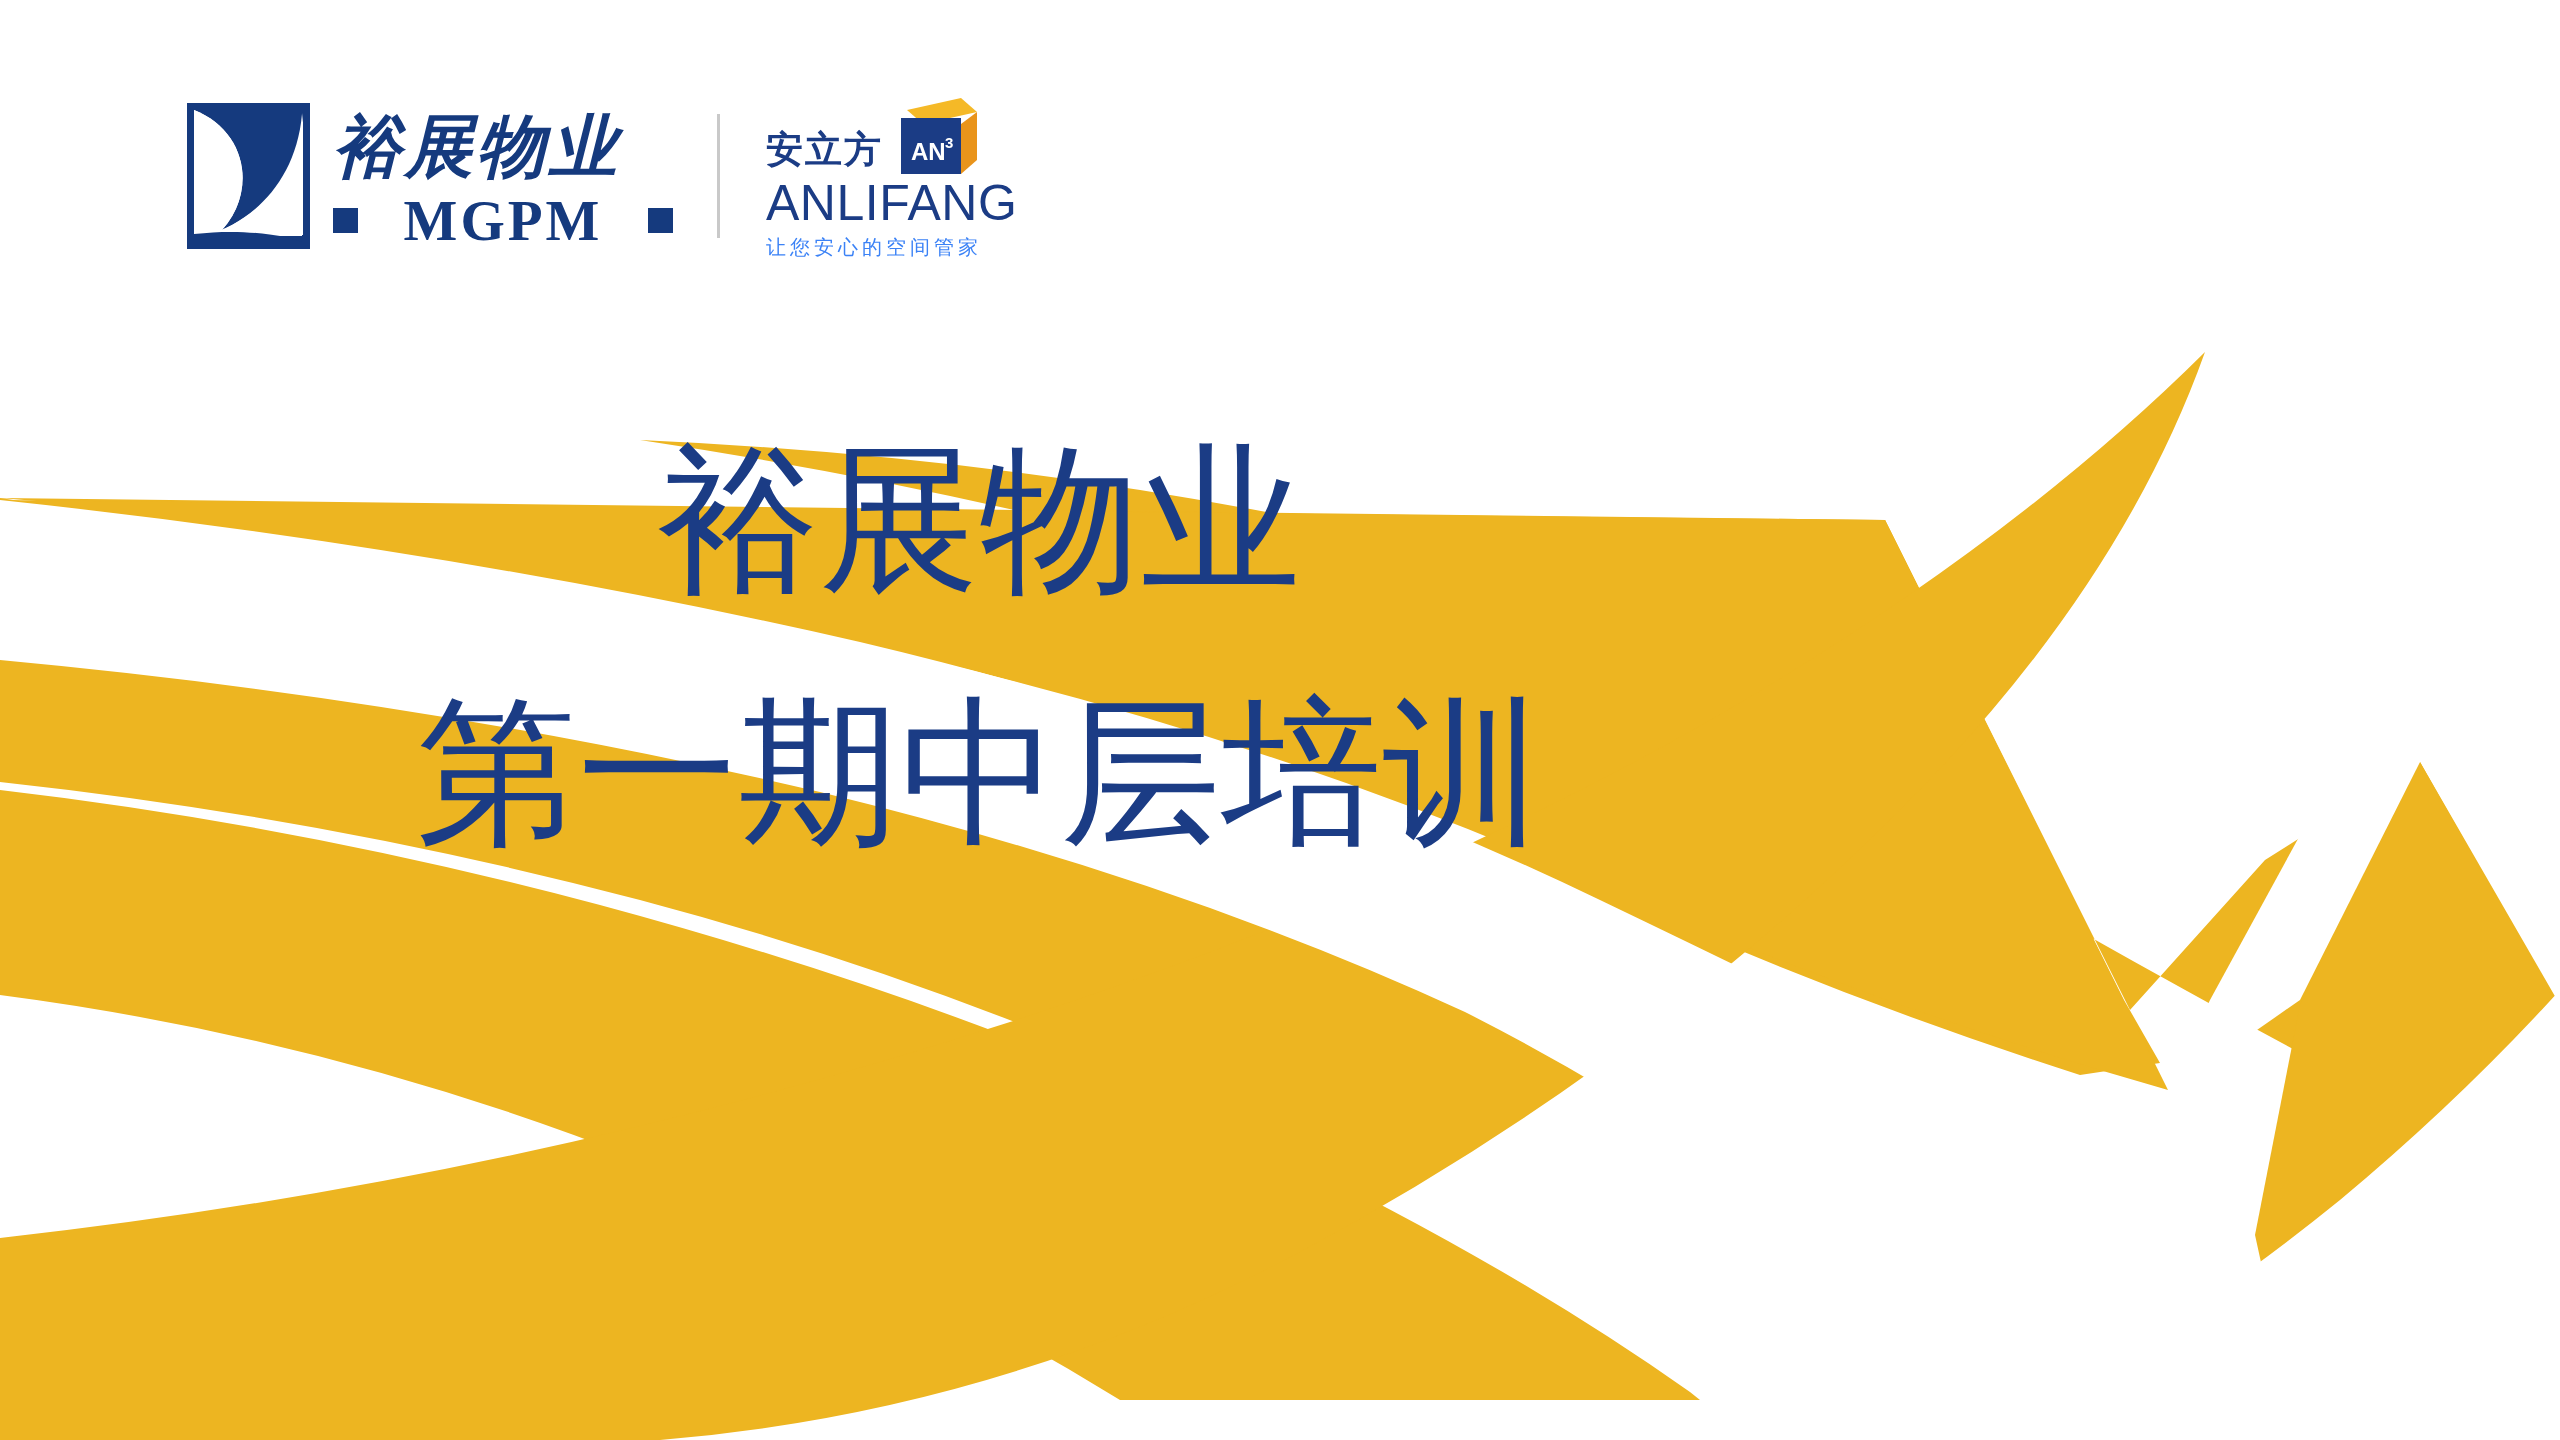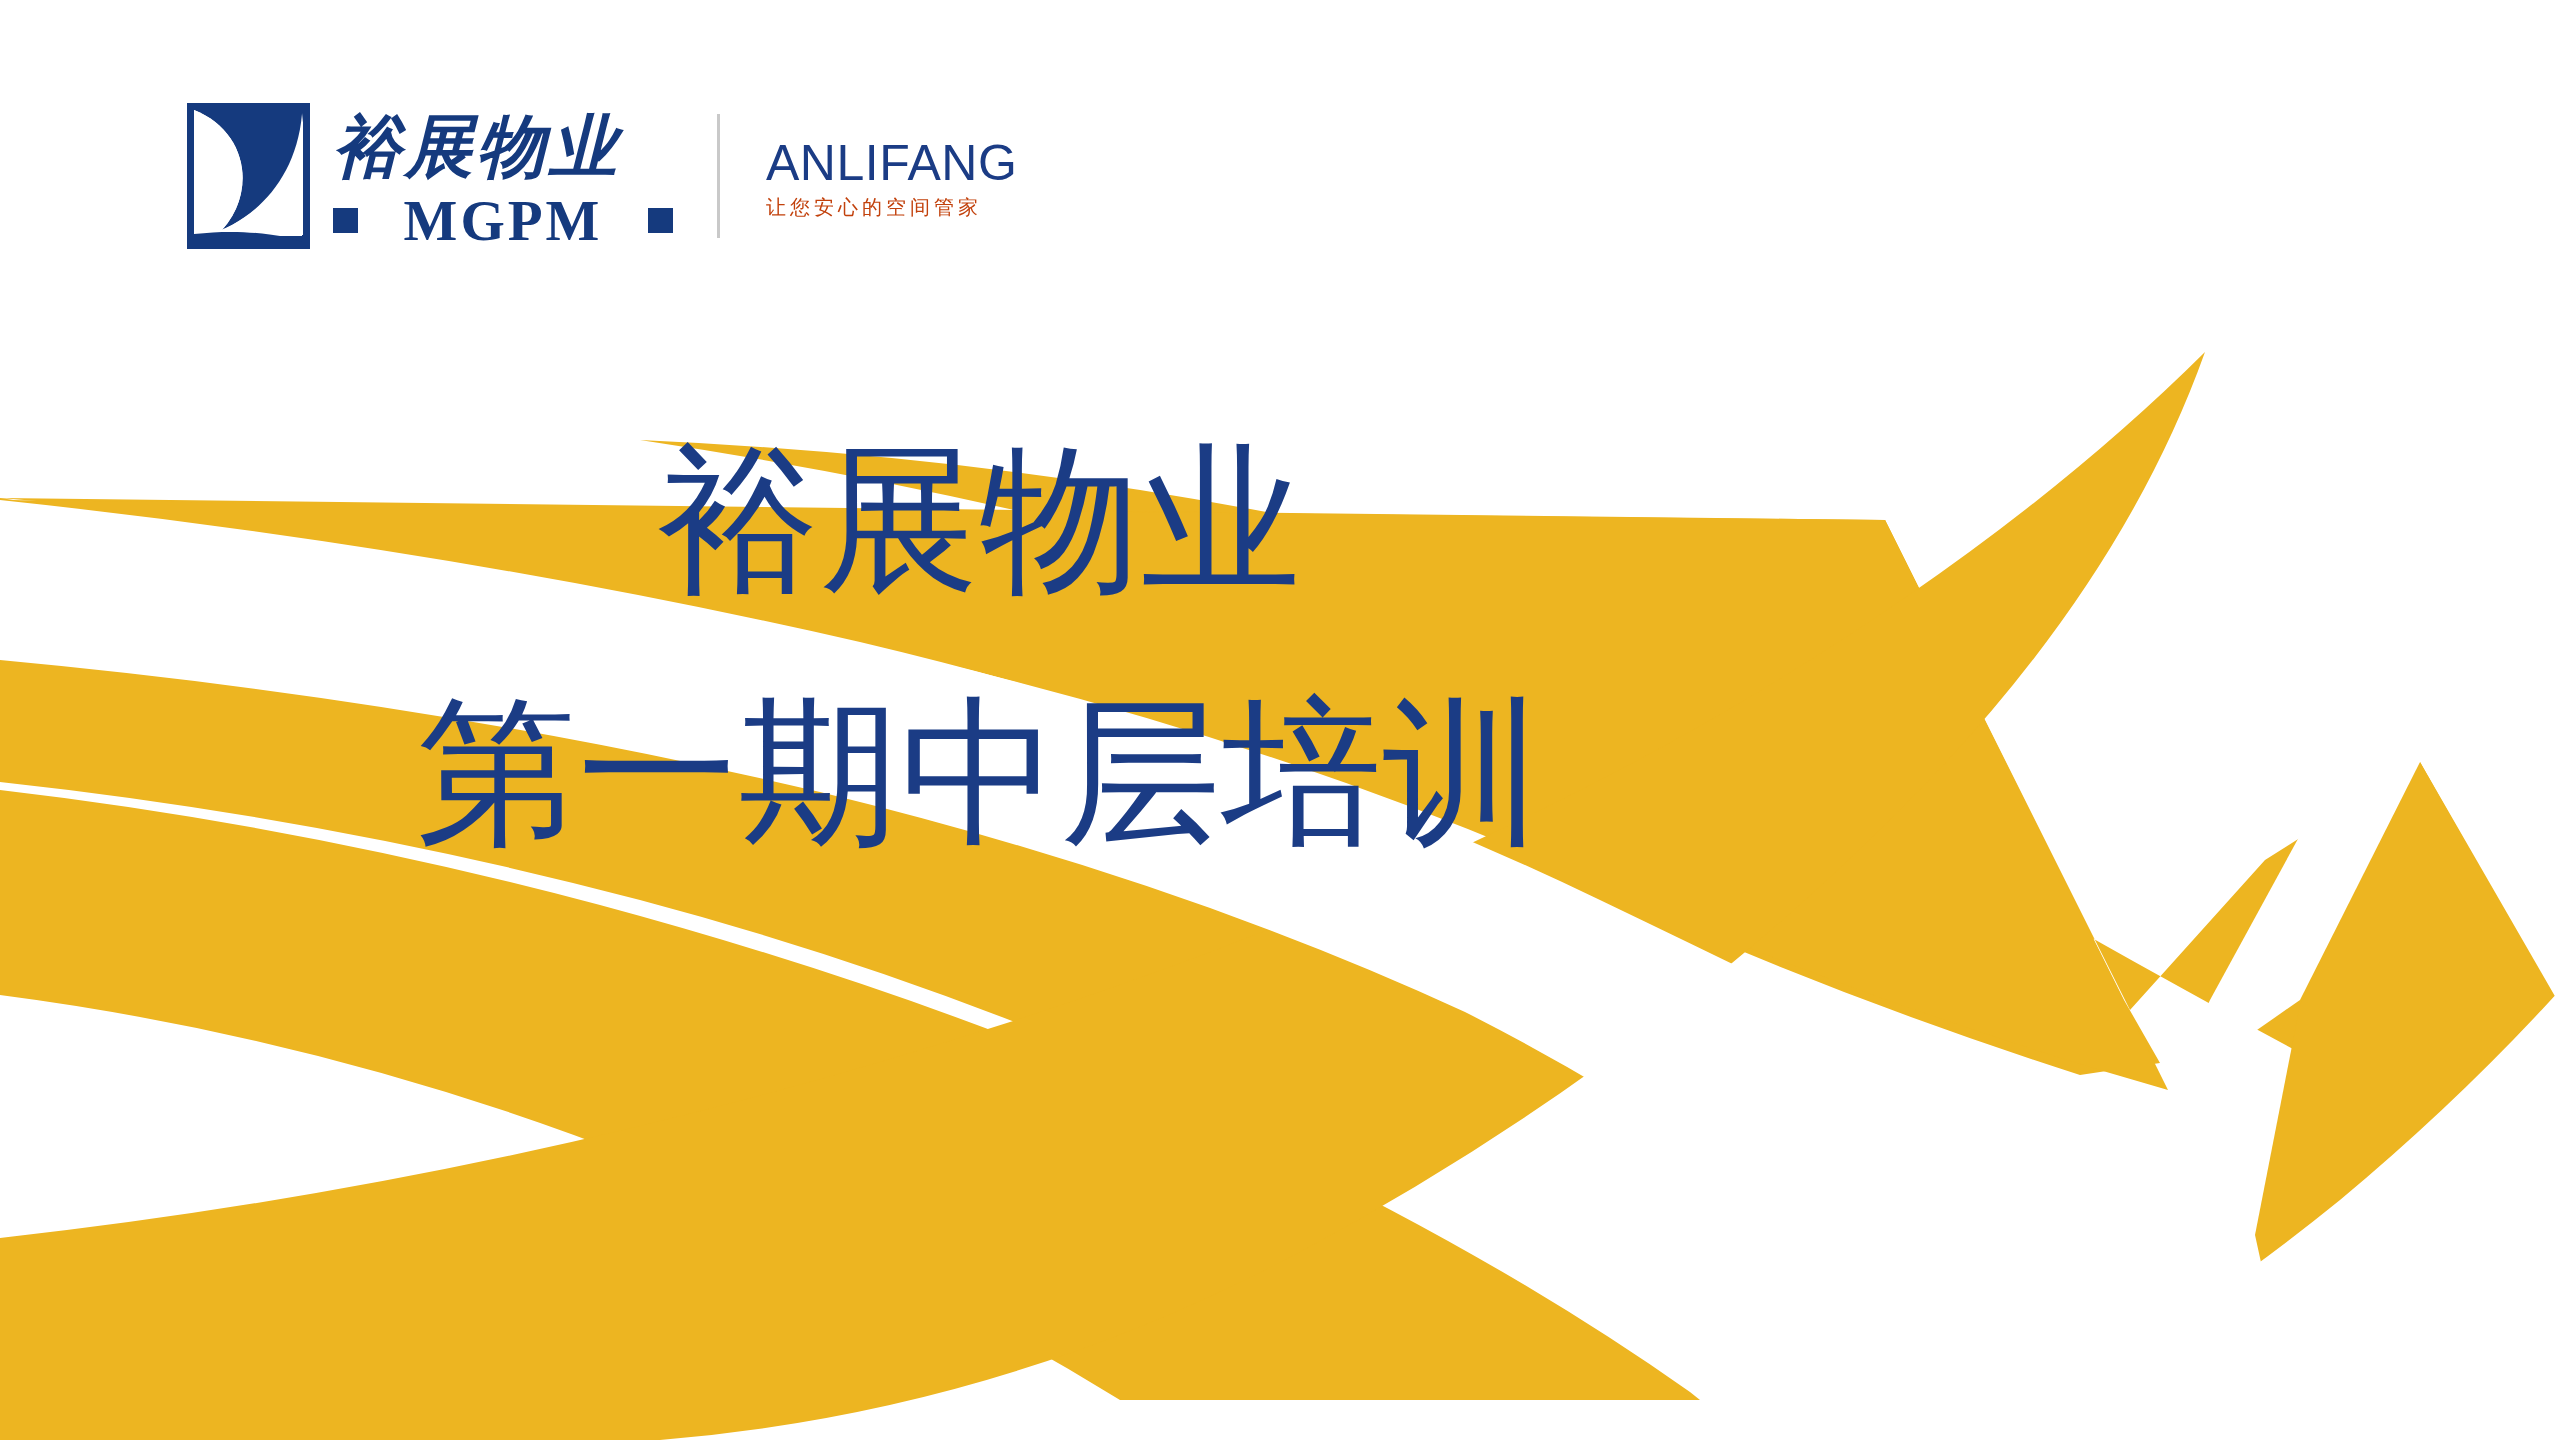--- a/index.html
+++ b/index.html
@@ -127,21 +127,21 @@
     font-weight: 400;
     color: #1B3C85;
     letter-spacing: 0.5px;
     line-height: 1;
     white-space: nowrap;
     margin-top: 2px;
     font-family: "Liberation Sans", sans-serif;
   }
   .alf-tag {
     font-size: 20px;
-    color: #c2410c;
+    color: #3b82f6;
     letter-spacing: 4px;
     line-height: 1;
     margin-top: 9px;
     white-space: nowrap;
     font-family: "DejaVu Sans", sans-serif;
   }
 
   
   #title-block {
     position: absolute;
@@ -298,20 +298,34 @@
           <span class="sq-bullet"></span>
           <span class="mgpm-en">MGPM</span>
           <span class="sq-bullet"></span>
         </div>
       </div>
     </div>
 
     <div class="logo-divider"></div>
 
     <div class="brand-alf">
+      <div class="alf-top">
+        <span class="alf-cn">安立方</span>
+
+        <svg class="alf-cube" viewBox="0 0 84 80">
+
+          <polygon points="14,14 68,2 84,16 30,28" fill="#F5B927"></polygon>
+
+          <polygon points="84,16 84,64 68,78 68,28" fill="#E9941B"></polygon>
+
+          <rect x="8" y="22" width="60" height="56" fill="#1B3C85"></rect>
+          <text x="18" y="64" font-family="Liberation Sans, sans-serif" font-size="24" font-weight="700" fill="#FFFFFF">AN</text>
+          <text x="52" y="52" font-family="Liberation Sans, sans-serif" font-size="15" font-weight="700" fill="#FFFFFF">3</text>
+        </svg>
+      </div>
 
       <div class="alf-en">ANLIFANG</div>
 
       <div class="alf-tag">让您安心的空间管家</div>
     </div>
   </div>
 
   <div id="title-block">
     <div class="title-line" id="title-line-1">裕展物业</div>
     <div class="title-line" id="title-line-2">第一期中层培训</div>

